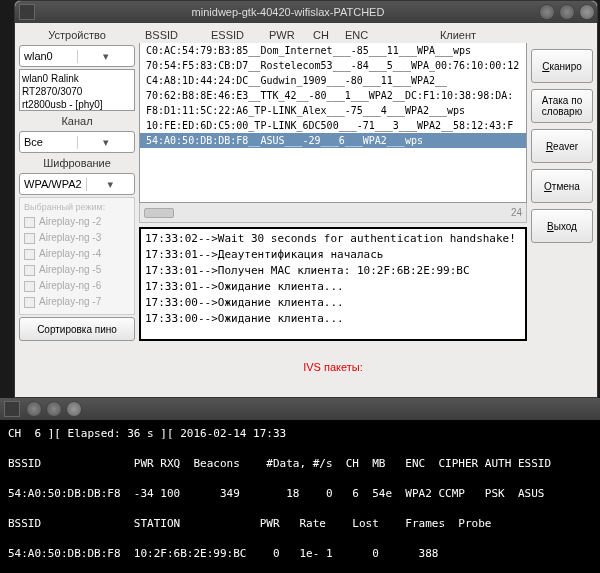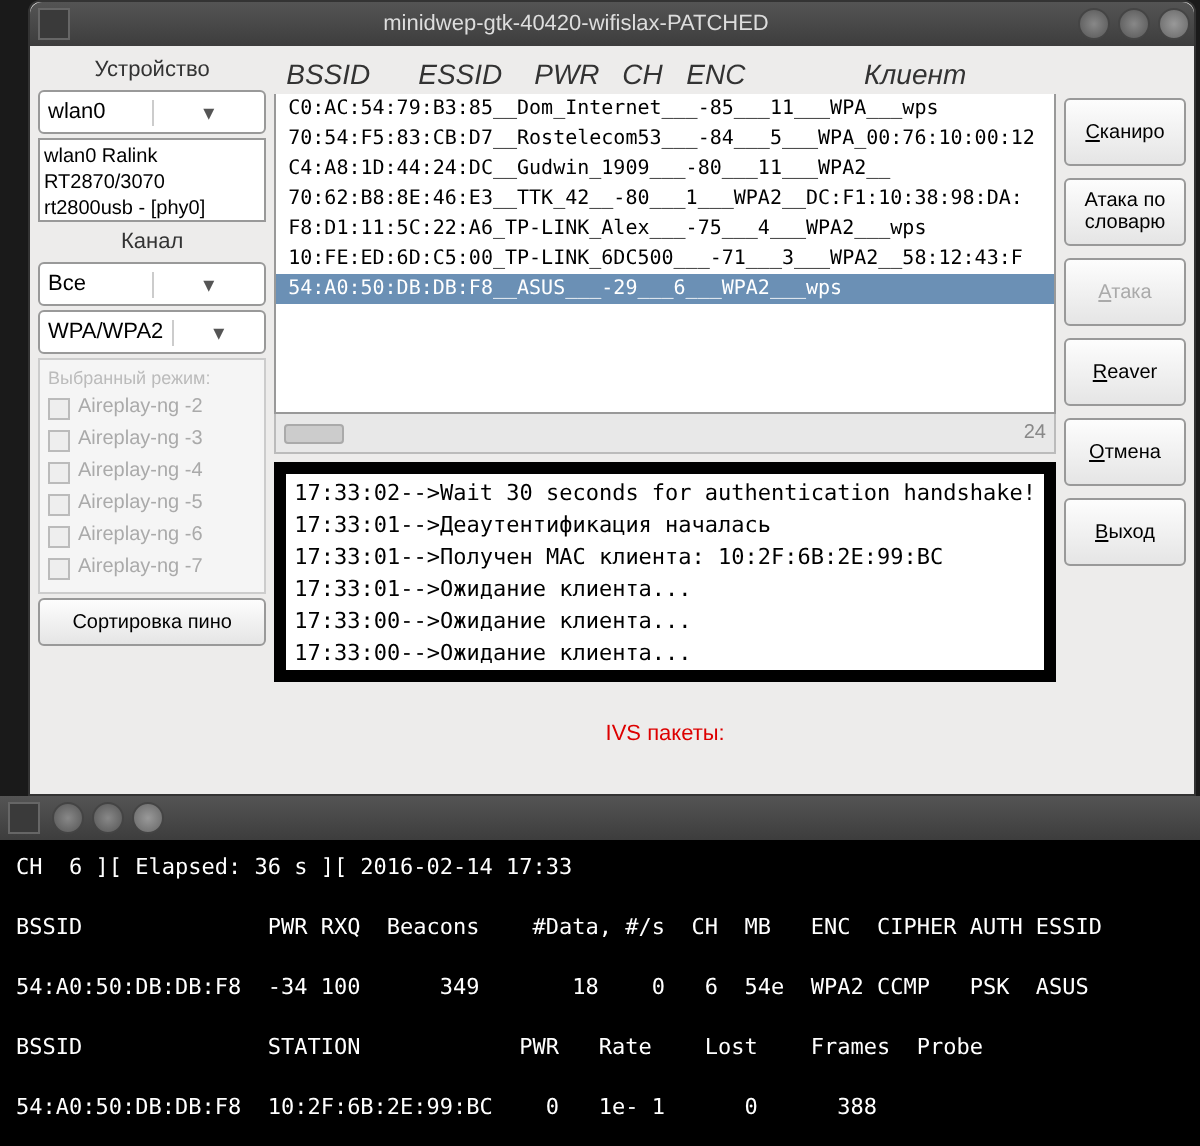--- a/index.html
+++ b/index.html
@@ -112,25 +112,24 @@
     border-radius: 3px;
     padding: 6px 2px;
     font-size: 10px;
     text-align: center;
     cursor: pointer;
   }
   .btn-short { height: 24px; line-height: 12px; }
   .btn-tall { height: 34px; display:flex; align-items:center; justify-content:center; }
   .hdrrow {
     display: flex;
-    font-size: 14px;
+    font-size: 11px;
     padding: 2px 0;
     gap: 4px;
     color: #333;
-    font-style: italic;
   }
   .hdrrow span:nth-child(1){width:68px;padding-left:6px}
   .hdrrow span:nth-child(2){width:54px}
   .hdrrow span:nth-child(3){width:40px}
   .hdrrow span:nth-child(4){width:28px}
   .hdrrow span:nth-child(5){width:40px}
   .hdrrow span:nth-child(6){flex:1;text-align:center}
   .netlist {
     background: #fff;
     border: 1px solid #999;
@@ -150,21 +149,21 @@
     display: flex;
     align-items: center;
     justify-content: flex-end;
     padding-right: 4px;
     font-size: 10px;
     color: #888;
   }
   .scroll-h .thumb { width: 30px; height: 10px; background: #ccc; border: 1px solid #aaa; border-radius: 2px; margin-left: 4px; }
   .log {
     background: #fff;
-    border: 6px solid #000000;
+    border: 2px solid #000000;
     flex: 1;
     margin-top: 4px;
     overflow-y: scroll;
     font-family: monospace;
     font-size: 11px;
     padding: 2px 4px;
   }
   .log .line { white-space: nowrap; line-height: 16px; }
   .ivs {
     text-align: center;
@@ -219,20 +218,21 @@
       <div class="listbox">
         <div>wlan0 Ralink</div>
         <div>RT2870/3070</div>
         <div>rt2800usb - [phy0]</div>
       </div>
       <div class="label">Канал</div>
       <div class="combo">
         <span>Все</span>
         <span class="arrow">▾</span>
       </div>
+      <div class="label">Шифрование</div>
       <div class="combo">
         <span>WPA/WPA2</span>
         <span class="arrow">▾</span>
       </div>
       <div class="checks">
         <div class="hint">Выбранный режим:</div>
         <div class="chk">
             <span class="chkbox"></span>
             <span>Aireplay-ng -2</span>
           </div>
@@ -291,23 +291,20 @@
           <div class="line">17:33:00--&gt;Ожидание клиента...</div>
         </div>
       <div class="ivs">IVS пакеты:</div>
     </div>
 
     <div class="rightcol rbtn-group">
       <div class="btn btn-tall">
           <span><span class="underline-char">С</span><span id="b-scan">каниро</span></span>
         </div>
       <div class="btn btn-tall">Атака по словарю</div>
-      <div class="btn btn-tall disabled">
-          <span><span class="underline-char">А</span><span id="b-attack">така</span></span>
-        </div>
       <div class="btn btn-tall">
           <span><span class="underline-char">R</span><span id="b-reaver">eaver</span></span>
         </div>
       <div class="btn btn-tall">
           <span><span class="underline-char">О</span><span id="b-cancel">тмена</span></span>
         </div>
       <div class="btn btn-tall">
           <span><span class="underline-char">В</span><span id="b-exit">ыход</span></span>
         </div>
     </div>

